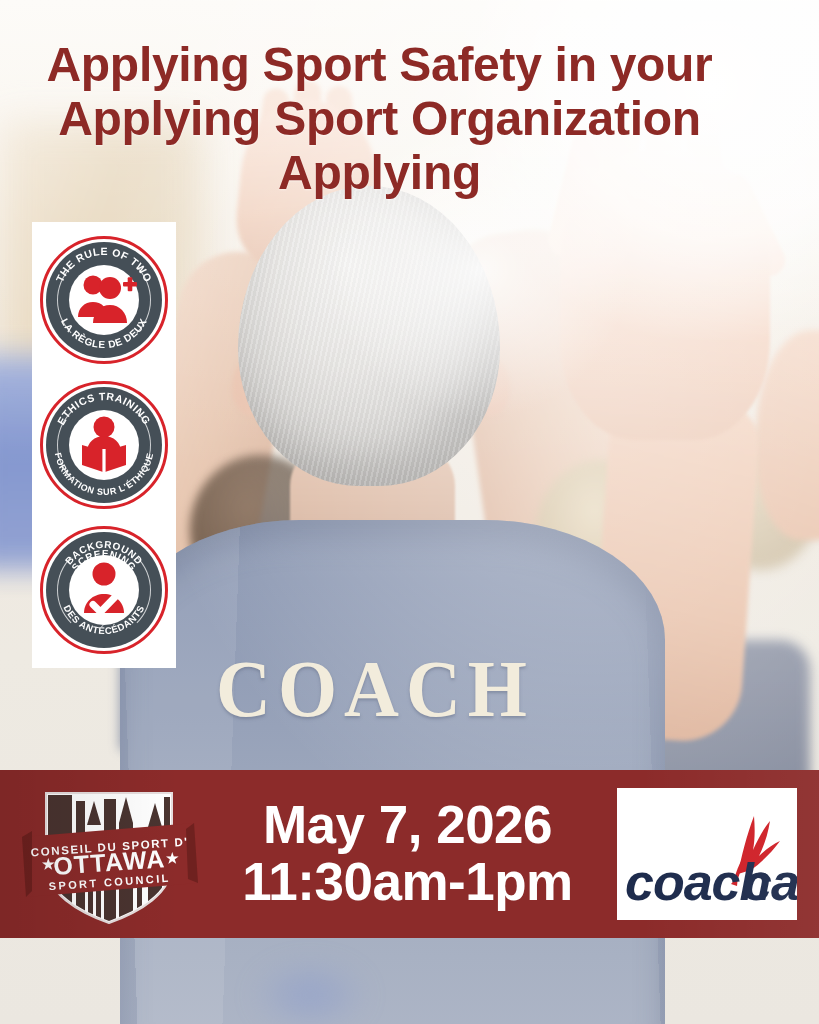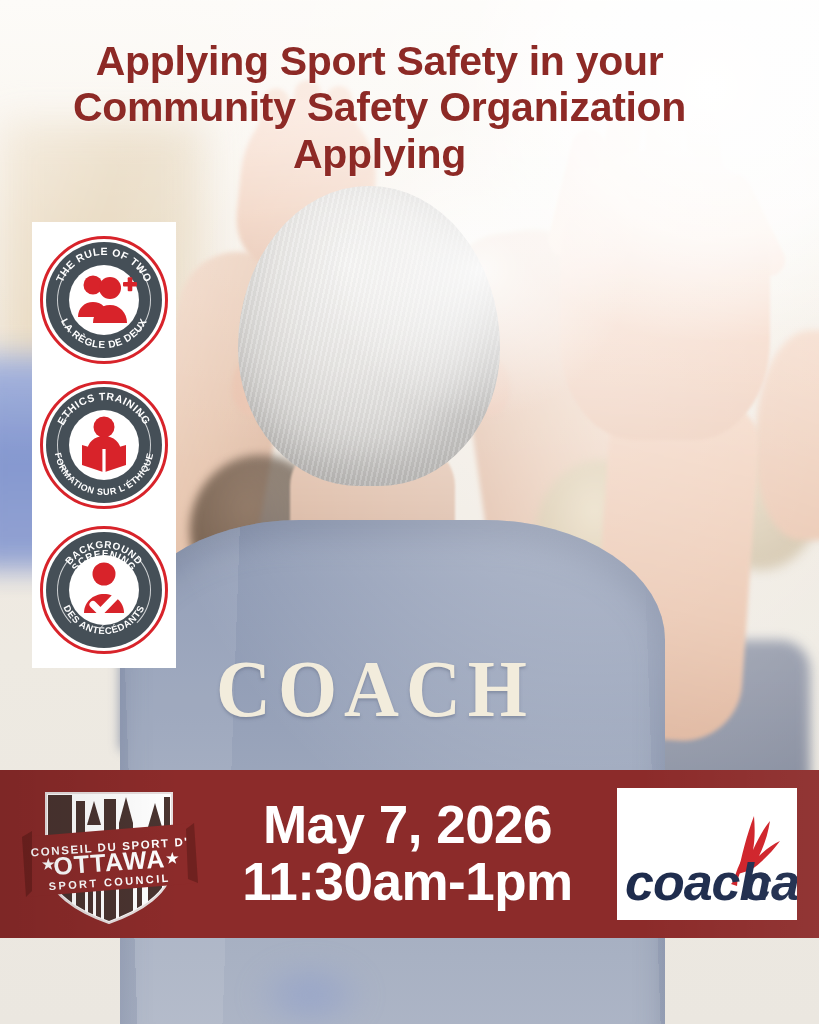--- a/index.html
+++ b/index.html
@@ -230,21 +230,21 @@
     text-shadow:0 2px 3px rgba(90,100,125,.45);
     transform:scaleY(1.06);
     white-space:nowrap;
   }
 
   
   .title{
     position:absolute; left:0; top:38px; width:759px;
     text-align:center;
     font-weight:700;
-    font-size:41px;
+    font-size:48px;
     line-height:1.13;
     color:#8d2a26;
     letter-spacing:-0.3px;
     padding:0 34px;
     text-shadow:0 1px 2px rgba(255,255,255,.55);
   }
 
   
   .badge-panel{
     position:absolute; left:32px; top:222px;
@@ -390,21 +390,21 @@
 
     <div class="ph-glare"></div>
     <div class="ph-glare2"></div>
     <div class="ph-wash"></div>
   </div>
 
   <div class="coach-word">COACH</div>
 
   <div class="title">
     <div>Applying Sport Safety in your</div>
-    <div>Community Safety Organization</div>
+    <div>Applying Sport Organization</div>
     <div>Applying</div>
   </div>
 
   <div class="badge-panel">
 
     <div class="badge">
       <div class="ring-dark"></div>
       <div class="ring-red"></div>
       <div class="arc"></div>
       <div class="inner-white"></div>

